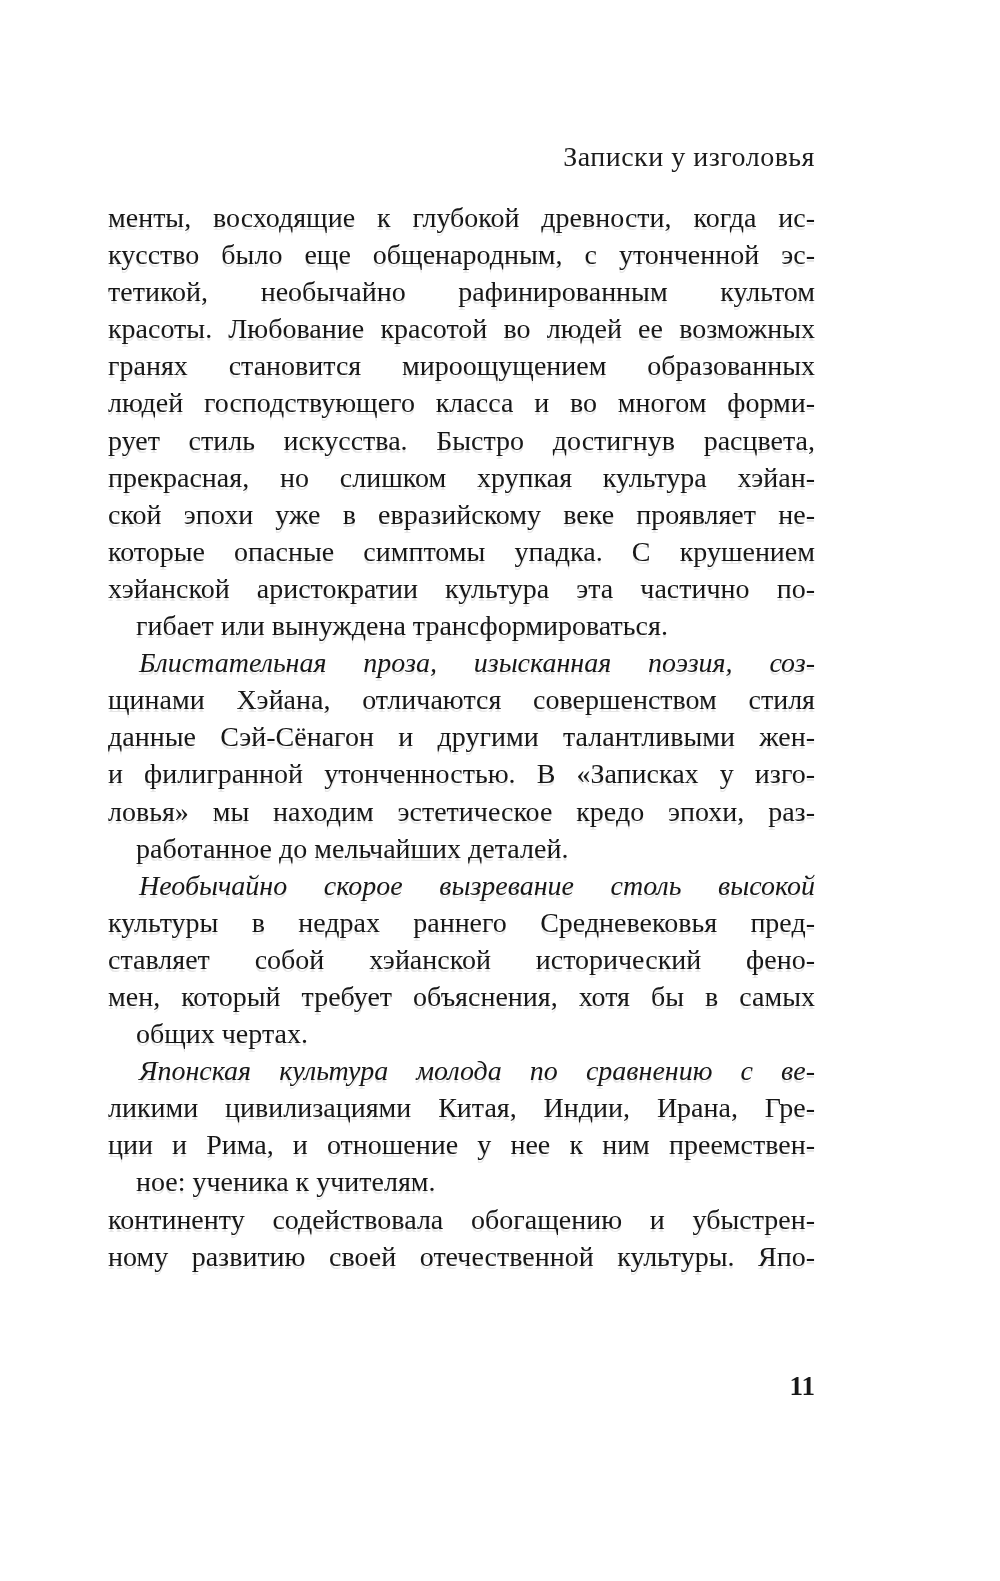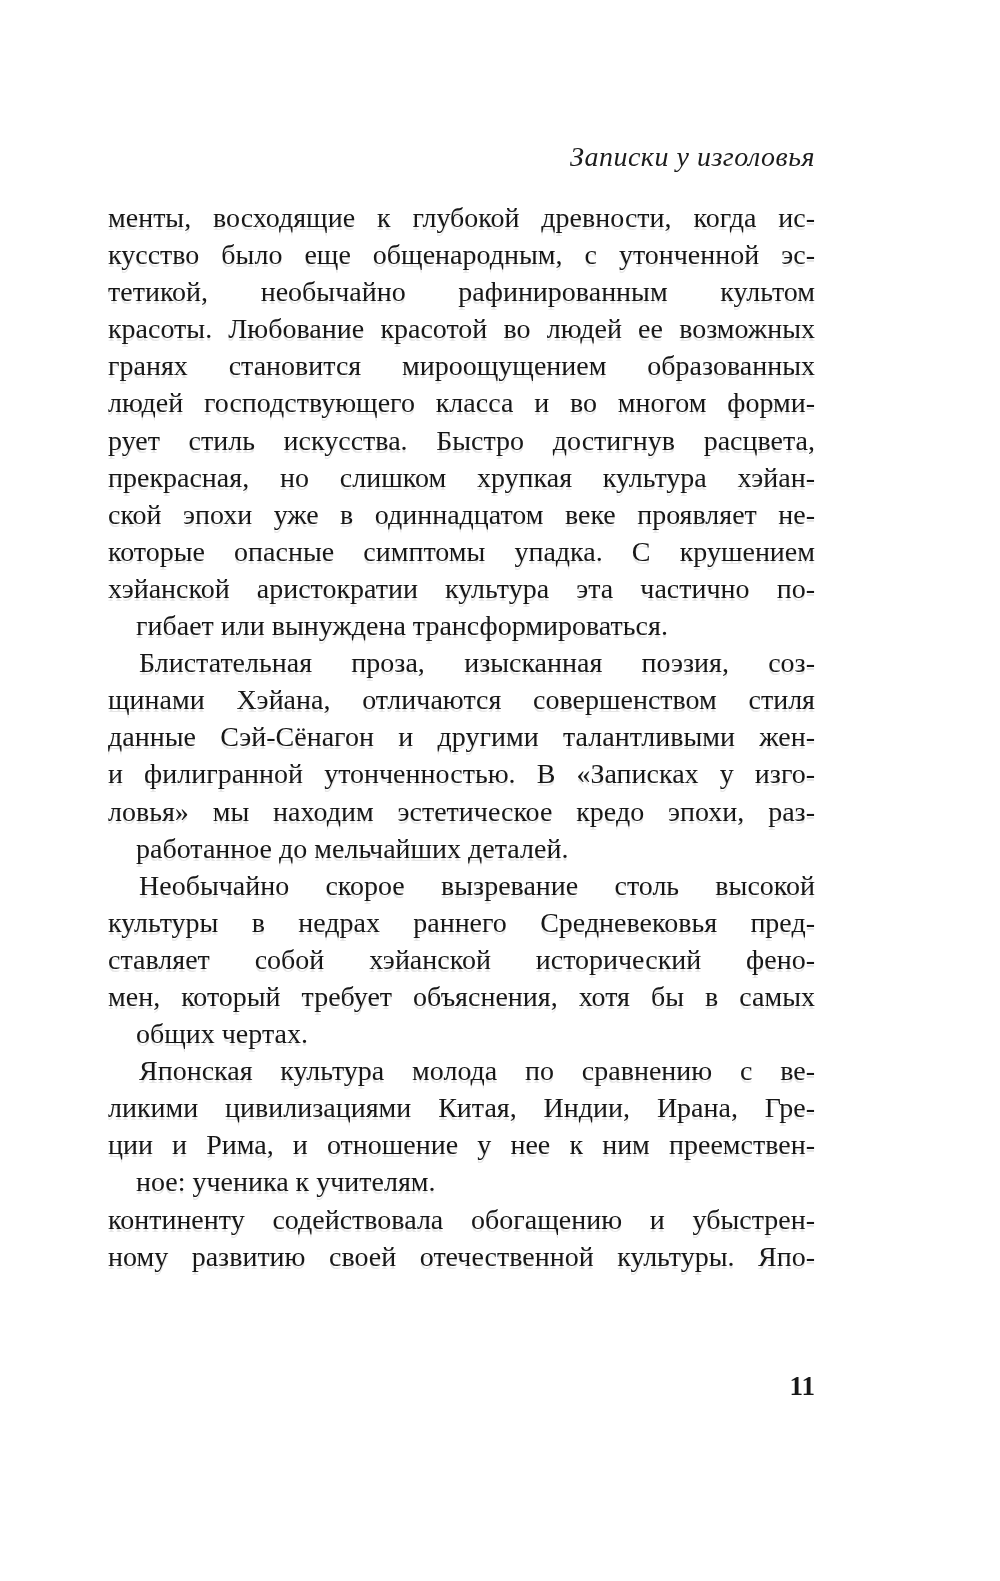--- a/index.html
+++ b/index.html
@@ -15,21 +15,20 @@
     overflow: hidden;
     font-family: "Liberation Serif", serif;
     color: #191919;
   }
   .running-head {
     position: absolute;
     top: 141px;
     left: 108px;
     width: 707px;
     text-align: right;
-    font-style: italic;
     font-size: 28px;
     line-height: 32px;
     letter-spacing: 0.5px;
     color: #1c1c1c;
   }
   .body-text {
     position: absolute;
     top: 199px;
     left: 108px;
     width: 707px;
@@ -43,20 +42,21 @@
     white-space: normal;
     color: #171717;
     text-shadow: 0 3px 0 rgba(0,0,0,0.10);
   }
   .line.para-end {
     text-align-last: left;
     margin-left: 28px;
   }
   .line.indent {
     text-indent: 31px;
+    font-style: italic;
   }
   .folio {
     position: absolute;
     top: 1370px;
     left: 108px;
     width: 707px;
     text-align: right;
     font-weight: bold;
     font-size: 27px;
     line-height: 32px;
@@ -72,21 +72,21 @@
   <div class="body-text">
 
   <div class="line">менты, восходящие к глубокой древности, когда ис-</div>
       <div class="line">кусство было еще общенародным, с утонченной эс-</div>
       <div class="line">тетикой, необычайно рафинированным культом</div>
       <div class="line">красоты. Любование красотой во людей ее возможных</div>
       <div class="line">гранях становится мироощущением образованных</div>
       <div class="line">людей господствующего класса и во многом форми-</div>
       <div class="line">рует стиль искусства. Быстро достигнув расцвета,</div>
       <div class="line">прекрасная, но слишком хрупкая культура хэйан-</div>
-      <div class="line">ской эпохи уже в одиннадцатом веке проявляет не-</div>
+      <div class="line">ской эпохи уже в евразийскому веке проявляет не-</div>
       <div class="line">которые опасные симптомы упадка. С крушением</div>
       <div class="line">хэйанской аристократии культура эта частично по-</div>
       <div class="line para-end">гибает или вынуждена трансформироваться.</div>
       <div class="line indent">Блистательная проза, изысканная поэзия, соз-</div>
       <div class="line">щинами Хэйана, отличаются совершенством стиля</div>
       <div class="line">данные Сэй-Сёнагон и другими талантливыми жен-</div>
       <div class="line">и филигранной утонченностью. В «Записках у изго-</div>
       <div class="line">ловья» мы находим эстетическое кредо эпохи, раз-</div>
       <div class="line para-end">работанное до мельчайших деталей.</div>
       <div class="line indent">Необычайно скорое вызревание столь высокой</div>

